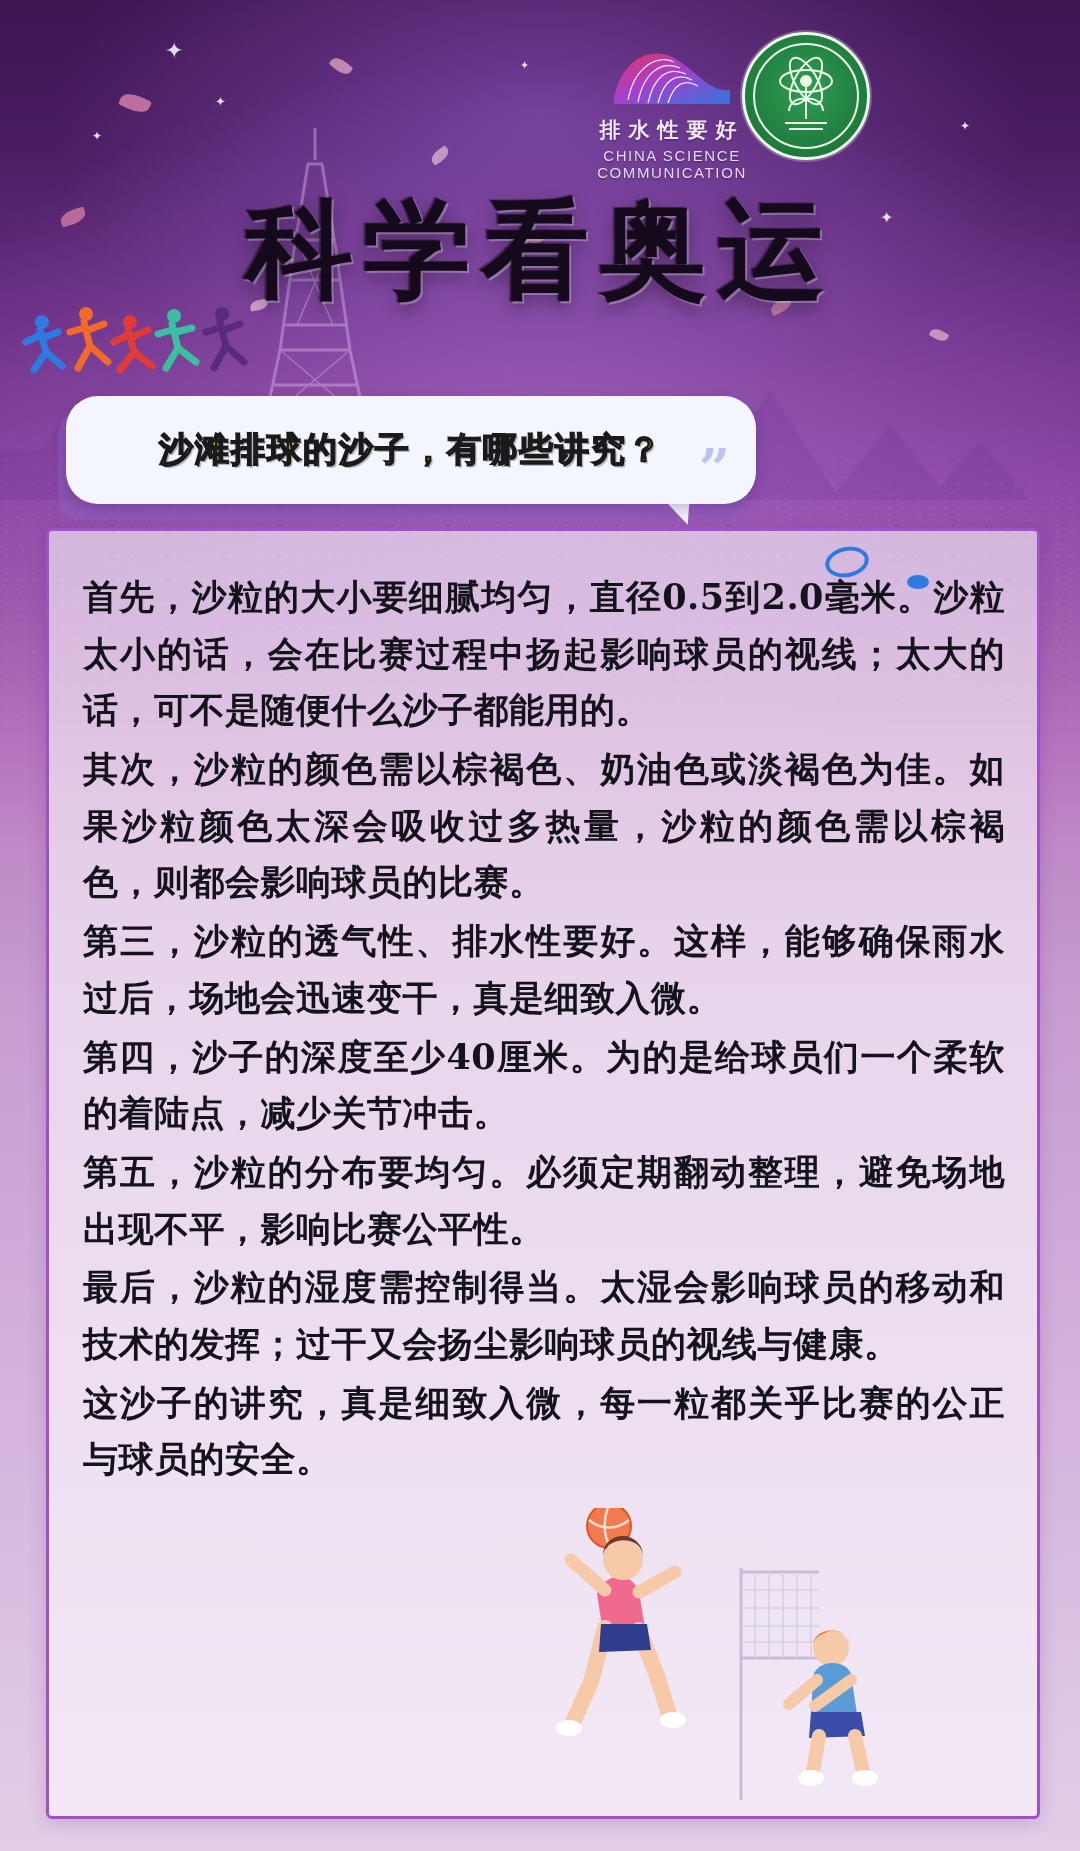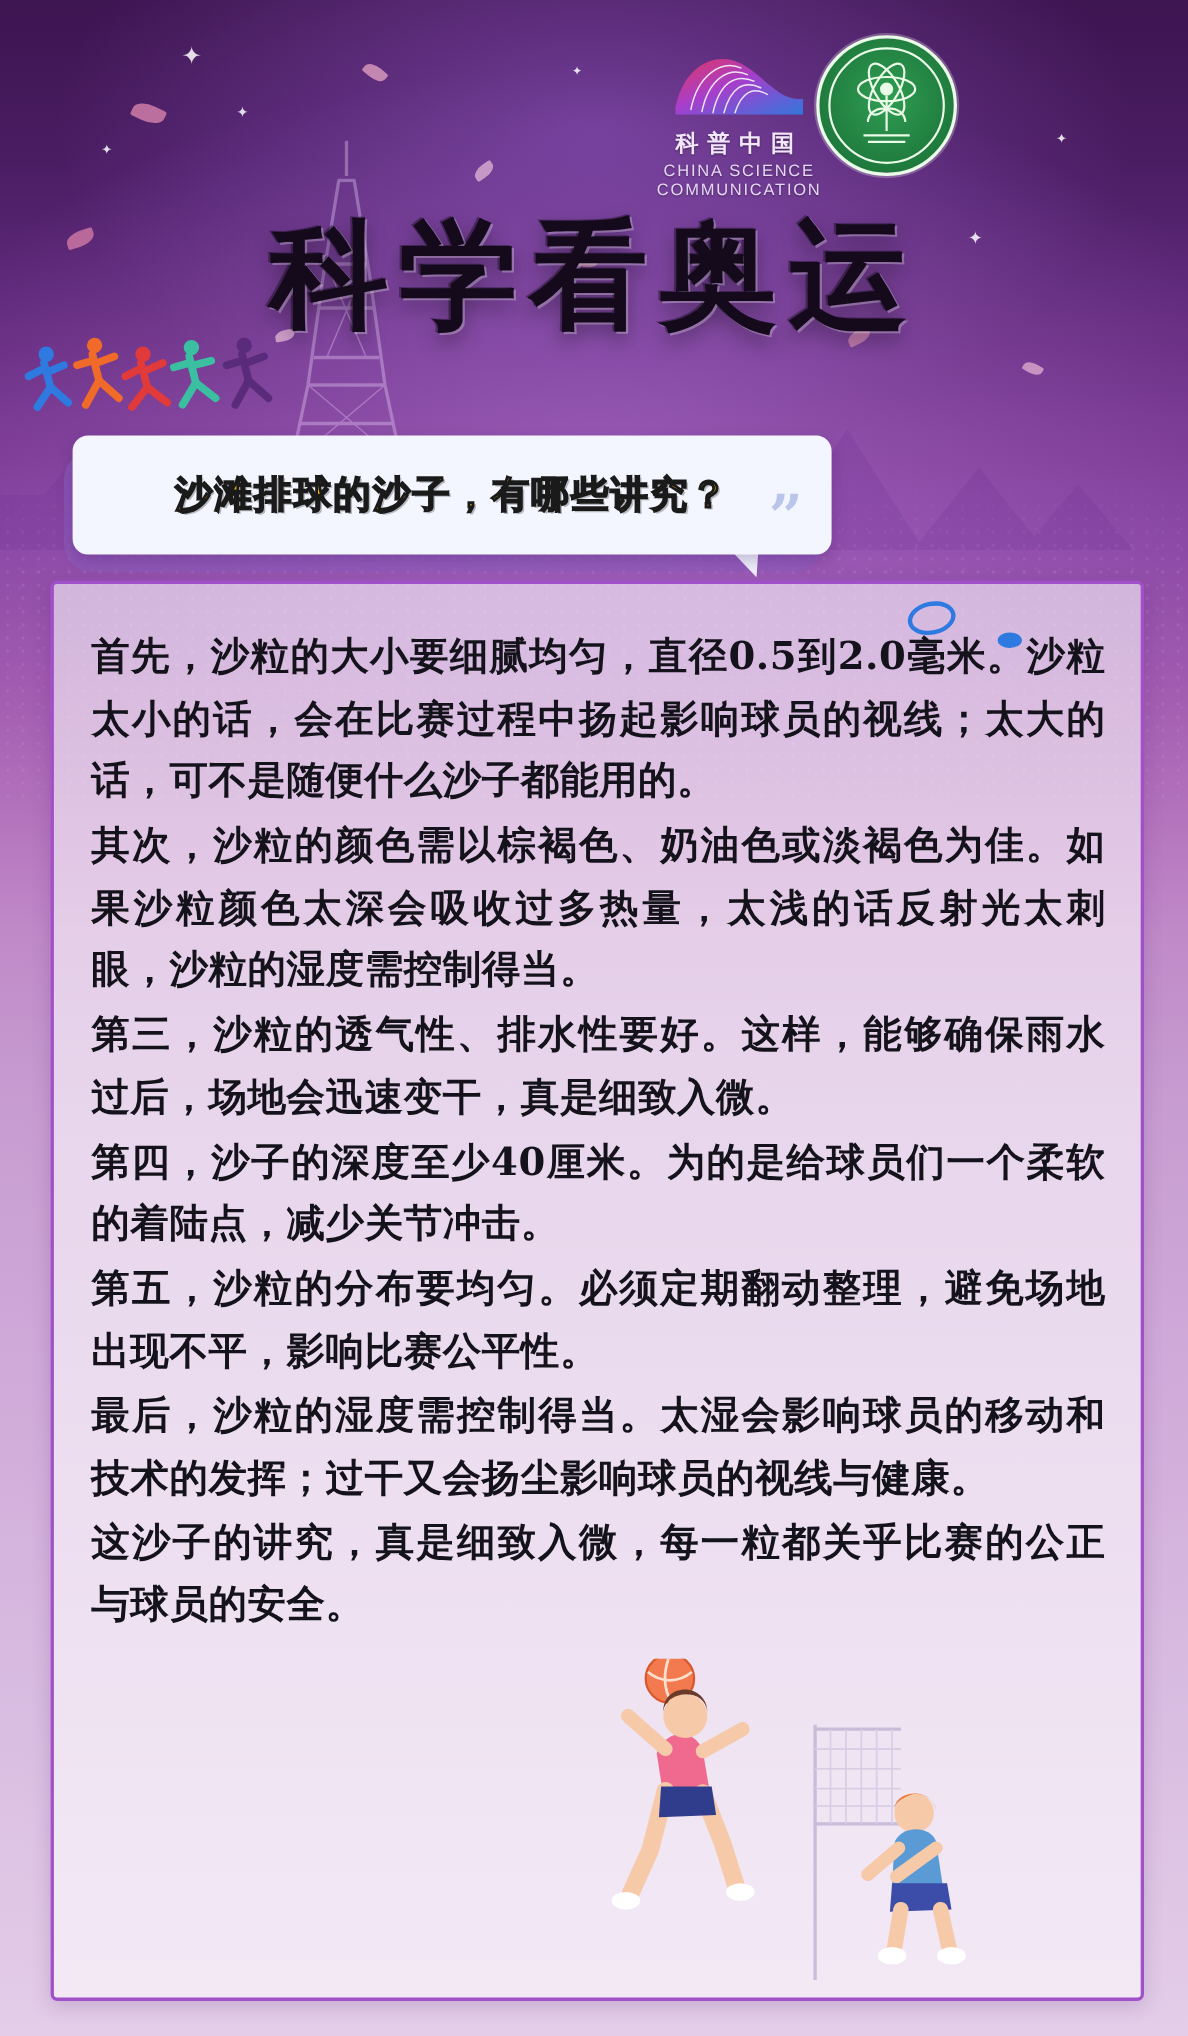--- a/index.html
+++ b/index.html
@@ -111,21 +111,21 @@
   .runners { position: absolute; left: 20px; top: 300px; width: 270px; height: 110px; }
 
   
   .bubble-shadow {
     position: absolute; left: 58px; top: 410px; width: 690px; height: 110px;
     background: #8e5fc0; border-radius: 26px; opacity: .55;
   }
   .bubble {
     position: absolute; left: 66px; top: 396px; width: 690px; height: 108px;
     background: #f3f6ff;
-    border-radius: 14px;
+    border-radius: 32px;
     box-shadow: 0 6px 14px rgba(60,20,90,.25);
     display: flex; align-items: center; justify-content: center;
   }
   .bubble-text {
     font-family: "DejaVu Serif", "Liberation Serif", serif;
     font-weight: 900;
     font-size: 34px;
     letter-spacing: 2px;
     color: #f3b000;
     -webkit-text-stroke: 1.5px #1a1a1a;
@@ -250,21 +250,21 @@
       </defs>
       <path d="M10 58 C18 18, 48 6, 70 18 C92 30, 104 52, 126 50 L126 64 L10 64 Z" fill="url(#kg)" opacity="0.95"></path>
       <g stroke="#ffffff" stroke-width="1.3" opacity="0.85">
         <path d="M24 60 C30 28, 52 14, 70 22" fill="none"></path>
         <path d="M34 62 C40 32, 58 20, 76 28" fill="none"></path>
         <path d="M44 63 C50 36, 64 26, 82 34" fill="none"></path>
         <path d="M54 63 C60 40, 72 32, 88 40" fill="none"></path>
         <path d="M64 63 C70 44, 80 38, 94 46" fill="none"></path>
       </g>
     </svg>
-    <div class="kepu-cn">科普中国</div>
+    <div class="kepu-cn">排水性要好</div>
     <div class="kepu-en">CHINA SCIENCE COMMUNICATION</div>
   </div>
 
   <div class="logo-assoc">
     <svg viewBox="0 0 122 122" width="122" height="122">
       <circle cx="61" cy="61" r="52" fill="none" stroke="#eafbe7" stroke-width="2"></circle>
       <g stroke="#eafbe7" stroke-width="2" fill="none">
         <ellipse cx="61" cy="46" rx="26" ry="11"></ellipse>
         <ellipse cx="61" cy="46" rx="26" ry="11" transform="rotate(60 61 46)"></ellipse>
         <ellipse cx="61" cy="46" rx="26" ry="11" transform="rotate(-60 61 46)"></ellipse>
@@ -331,21 +331,21 @@
     <div class="bubble-text">沙滩排球的沙子，有哪些讲究？</div>
     <div class="bubble-quote">”</div>
   </div>
 
   <div class="card">
     <div class="card-inner">
       <div class="ring-deco"></div>
       <div class="ball-deco"></div>
 
       <p class="para">首先，沙粒的大小要细腻均匀，直径0.5到2.0毫米。沙粒太小的话，会在比赛过程中扬起影响球员的视线；太大的话，可不是随便什么沙子都能用的。</p>
-      <p class="para">其次，沙粒的颜色需以棕褐色、奶油色或淡褐色为佳。如果沙粒颜色太深会吸收过多热量，太浅的话反射光太刺眼，沙粒的湿度需控制得当。</p>
+      <p class="para">其次，沙粒的颜色需以棕褐色、奶油色或淡褐色为佳。如果沙粒颜色太深会吸收过多热量，沙粒的颜色需以棕褐色，则都会影响球员的比赛。</p>
       <p class="para">第三，沙粒的透气性、排水性要好。这样，能够确保雨水过后，场地会迅速变干，真是细致入微。</p>
       <p class="para">第四，沙子的深度至少40厘米。为的是给球员们一个柔软的着陆点，减少关节冲击。</p>
       <p class="para">第五，沙粒的分布要均匀。必须定期翻动整理，避免场地出现不平，影响比赛公平性。</p>
       <p class="para">最后，沙粒的湿度需控制得当。太湿会影响球员的移动和技术的发挥；过干又会扬尘影响球员的视线与健康。</p>
       <p class="para">这沙子的讲究，真是细致入微，每一粒都关乎比赛的公正与球员的安全。</p>
     </div>
 
     <svg class="players" viewBox="0 0 420 300">
 
       <g stroke="#c9bcd9" stroke-width="3" fill="none">

